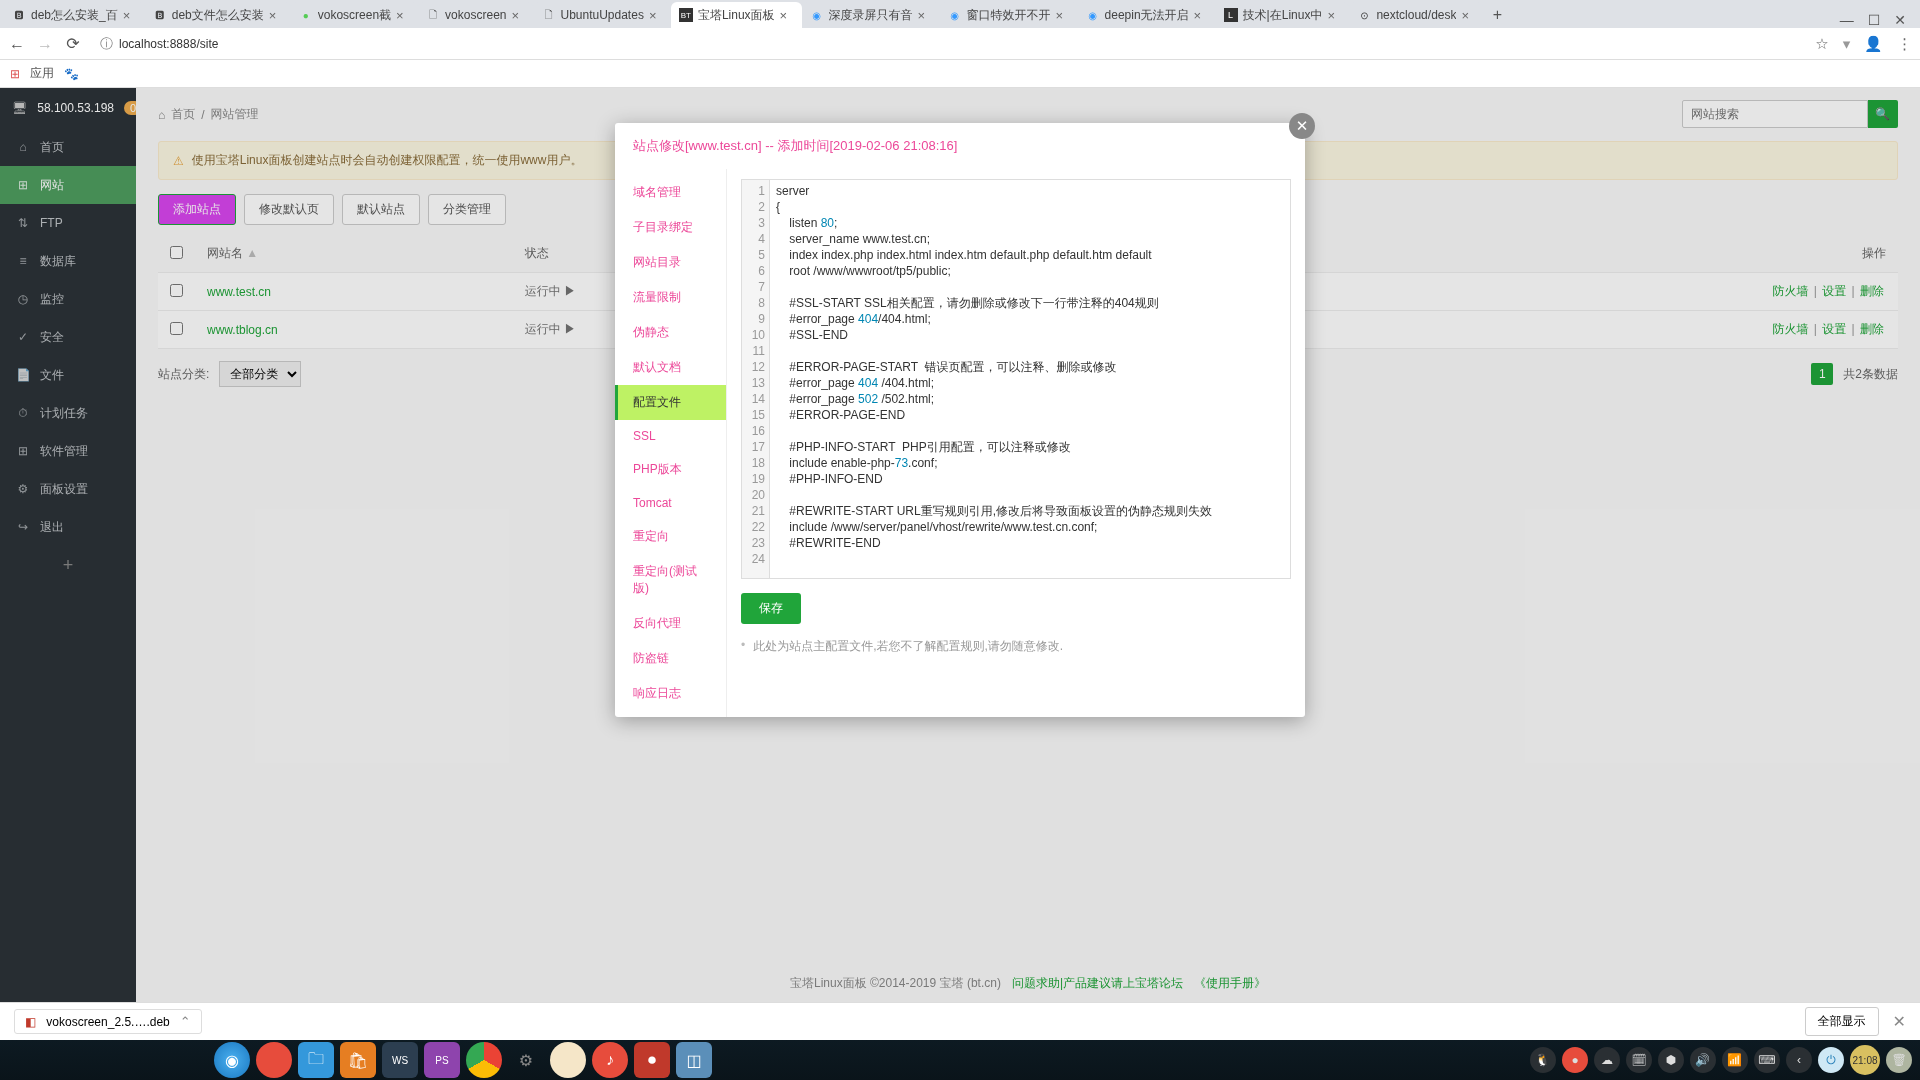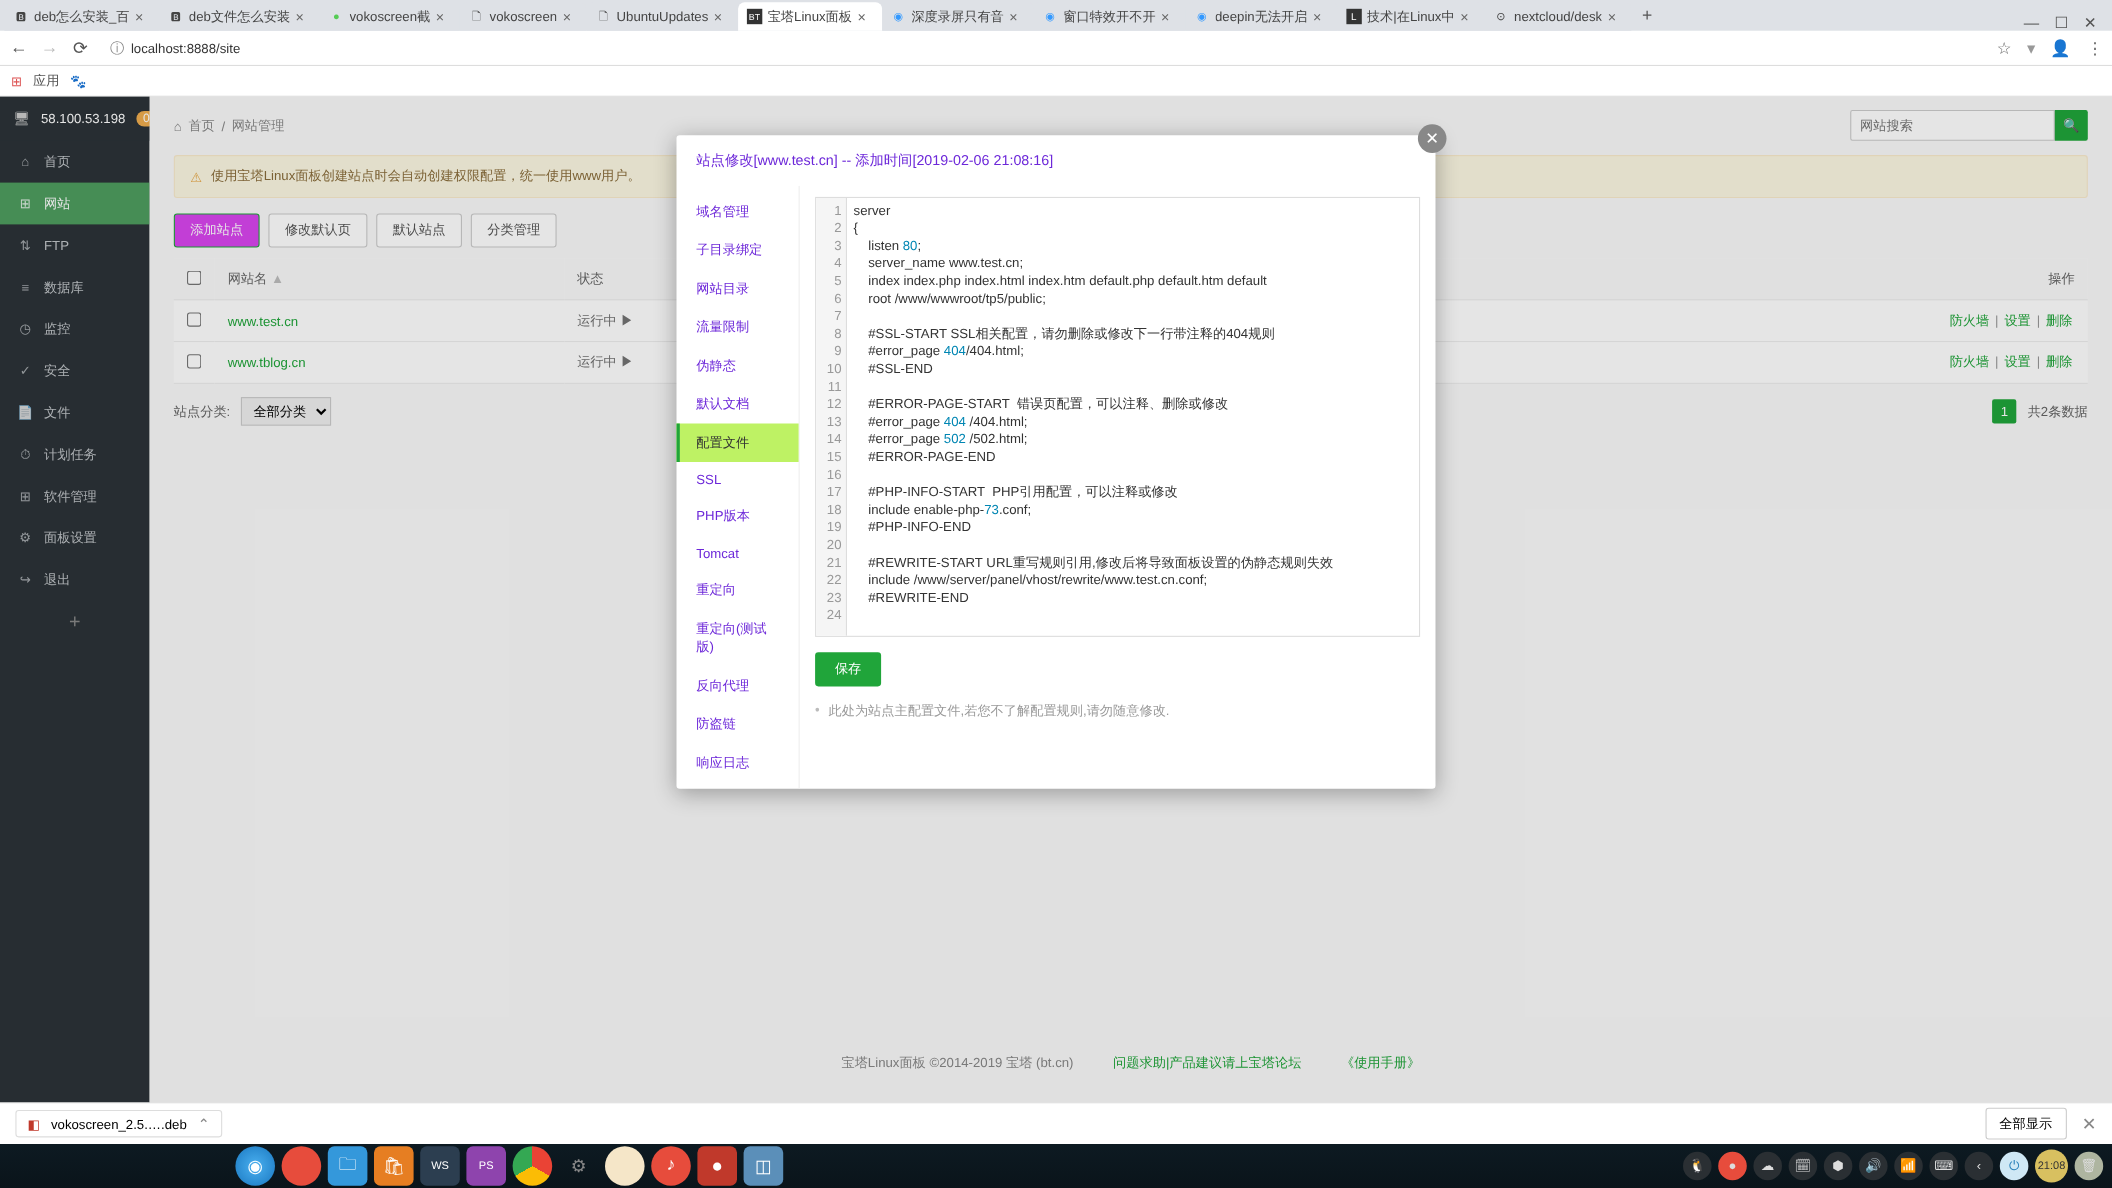--- a/index.html
+++ b/index.html
@@ -53,31 +53,31 @@
 th{background:#fafafa;font-weight:400}
 td a.link{color:#20a53a;text-decoration:none}
 .actions-cell{text-align:right;color:#999}
 .actions-cell a{color:#20a53a;margin:0 2px;text-decoration:none}
 .status{color:#737373}
 .filter-row{display:flex;align-items:center;gap:10px;margin-top:12px;color:#666}
 .filter-row select{height:26px;border:1px solid #ccc;padding:0 6px}
 .pager{position:absolute;right:22px;display:flex;align-items:center;gap:10px;color:#666}
 .pager .pg{background:#20a53a;color:#fff;width:22px;height:22px;display:flex;align-items:center;justify-content:center;border-radius:2px}
 
-.footer{height:34px;display:flex;align-items:flex-start;justify-content:center;gap:36px;color:#888}
+.footer{height:34px;display:flex;align-items:flex-end;justify-content:center;gap:11px;color:#888}
 .footer a{color:#20a53a;text-decoration:none}
 
 
 .modal-mask{position:absolute;inset:88px 0 78px 0;background:rgba(0,0,0,.10)}
 .modal{position:absolute;left:50%;top:50%;transform:translate(-50%,-50%);width:690px;background:#fff;border-radius:3px;box-shadow:0 4px 20px rgba(0,0,0,.3)}
 .modal-close{position:absolute;right:-10px;top:-10px;width:26px;height:26px;border-radius:50%;background:#888;color:#fff;display:flex;align-items:center;justify-content:center;font-size:15px;cursor:pointer}
-.modal-title{padding:14px 18px;color:#6d28d9;font-size:13px;border-bottom:0}
+.modal-title{padding:14px 18px;color:#ec4899;font-size:13px;border-bottom:0}
 .modal-body{display:flex}
 .modal-side{width:112px;border-right:1px solid #eee;padding:6px 0}
-.ms-item{padding:9px 18px;color:#6d28d9;font-size:12px;cursor:pointer}
+.ms-item{padding:9px 18px;color:#ec4899;font-size:12px;cursor:pointer}
 .ms-item.active{background:#bef264;color:#333;border-left:3px solid #20a53a;padding-left:15px}
 .modal-main{flex:1;padding:10px 14px 18px}
 .code-wrap{border:1px solid #ddd;height:400px;overflow:hidden;font-family:Consolas,monospace;font-size:12px;line-height:16px;display:flex}
 .gutter{width:28px;background:#f5f5f5;color:#999;text-align:right;padding:3px 4px 0 0;border-right:1px solid #ddd}
 .gutter div{height:16px}
 .code{flex:1;padding:3px 6px 0;color:#333;white-space:pre;overflow:hidden}
 .code .num{color:#0086b3}
 .save-btn{margin-top:14px;background:#20a53a;color:#fff;border:none;padding:7px 18px;border-radius:3px}
 .tip{margin-top:14px;color:#999;display:flex;gap:8px}
 .tip::before{content:"•";color:#bbb}

